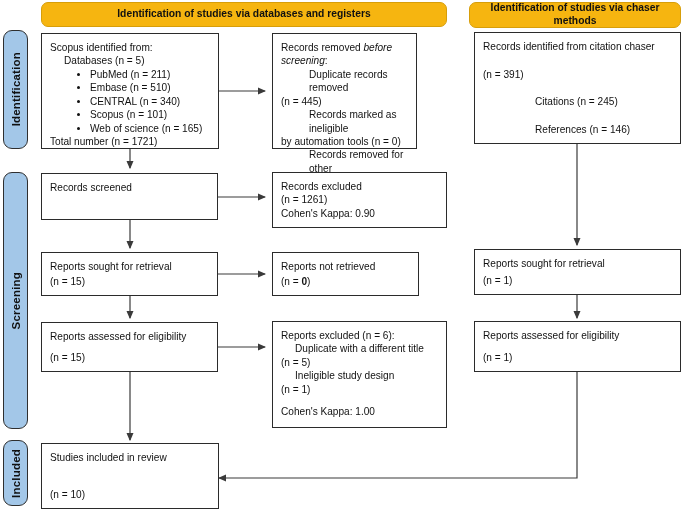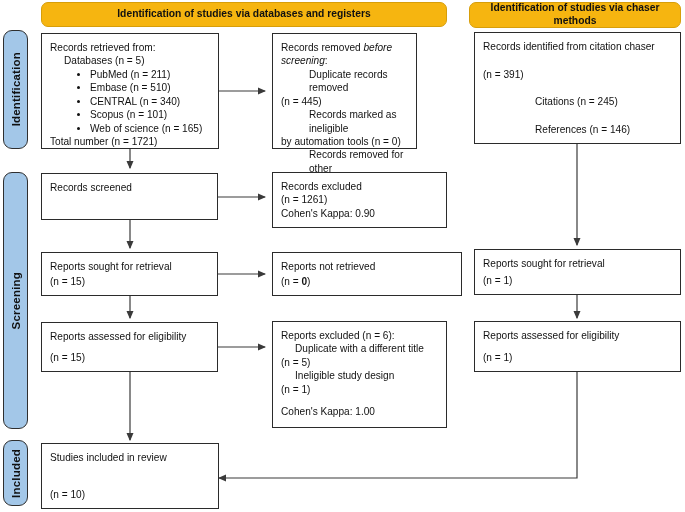--- a/index.html
+++ b/index.html
@@ -140,21 +140,21 @@
     <span>Screening</span>
   </div>
   <div class="stage-bar" style="left:3px; top:440px; width:25px; height:66px;">
     <span>Included</span>
   </div>
 
   <div class="banner" style="left:41px; top:2px; width:406px; height:25px;">Identification of studies via databases and registers</div>
   <div class="banner" style="left:469px; top:2px; width:212px; height:26px;">Identification of studies via chaser methods</div>
 
   <div class="node top-align" style="left:41px; top:33px; width:178px; height:116px;">
-    <p>Records retrieved from:</p>
+    <p>Scopus identified from:</p>
     <p class="indent1">Databases (n = 5)</p>
     <ul class="bullets">
       <li>PubMed (n = 211)</li>
       <li>Embase (n = 510)</li>
       <li>CENTRAL (n = 340)</li>
       <li>Scopus (n = 101)</li>
       <li>Web of science (n = 165)</li>
     </ul>
     <p>Total number (n = 1721)</p>
   </div>
@@ -186,21 +186,21 @@
     <p>(n = 1261)</p>
     <div class="gap"></div>
     <p>Cohen's Kappa: 0.90</p>
   </div>
 
   <div class="node" style="left:41px; top:252px; width:177px; height:44px;">
     <p>Reports sought for retrieval</p>
     <p>(n = 15)</p>
   </div>
 
-  <div class="node" style="left:272px; top:252px; width:190px; height:44px;">
+  <div class="node" style="left:272px; top:252px; width:147px; height:44px;">
     <p>Reports not retrieved</p>
     <p><span>(n = </span><span class="bold">0</span><span>)</span></p>
   </div>
 
   <div class="node" style="left:474px; top:249px; width:207px; height:46px;">
     <p>Reports sought for retrieval</p>
     <p>(n = 1)</p>
   </div>
 
   <div class="node" style="left:41px; top:322px; width:177px; height:50px;">

